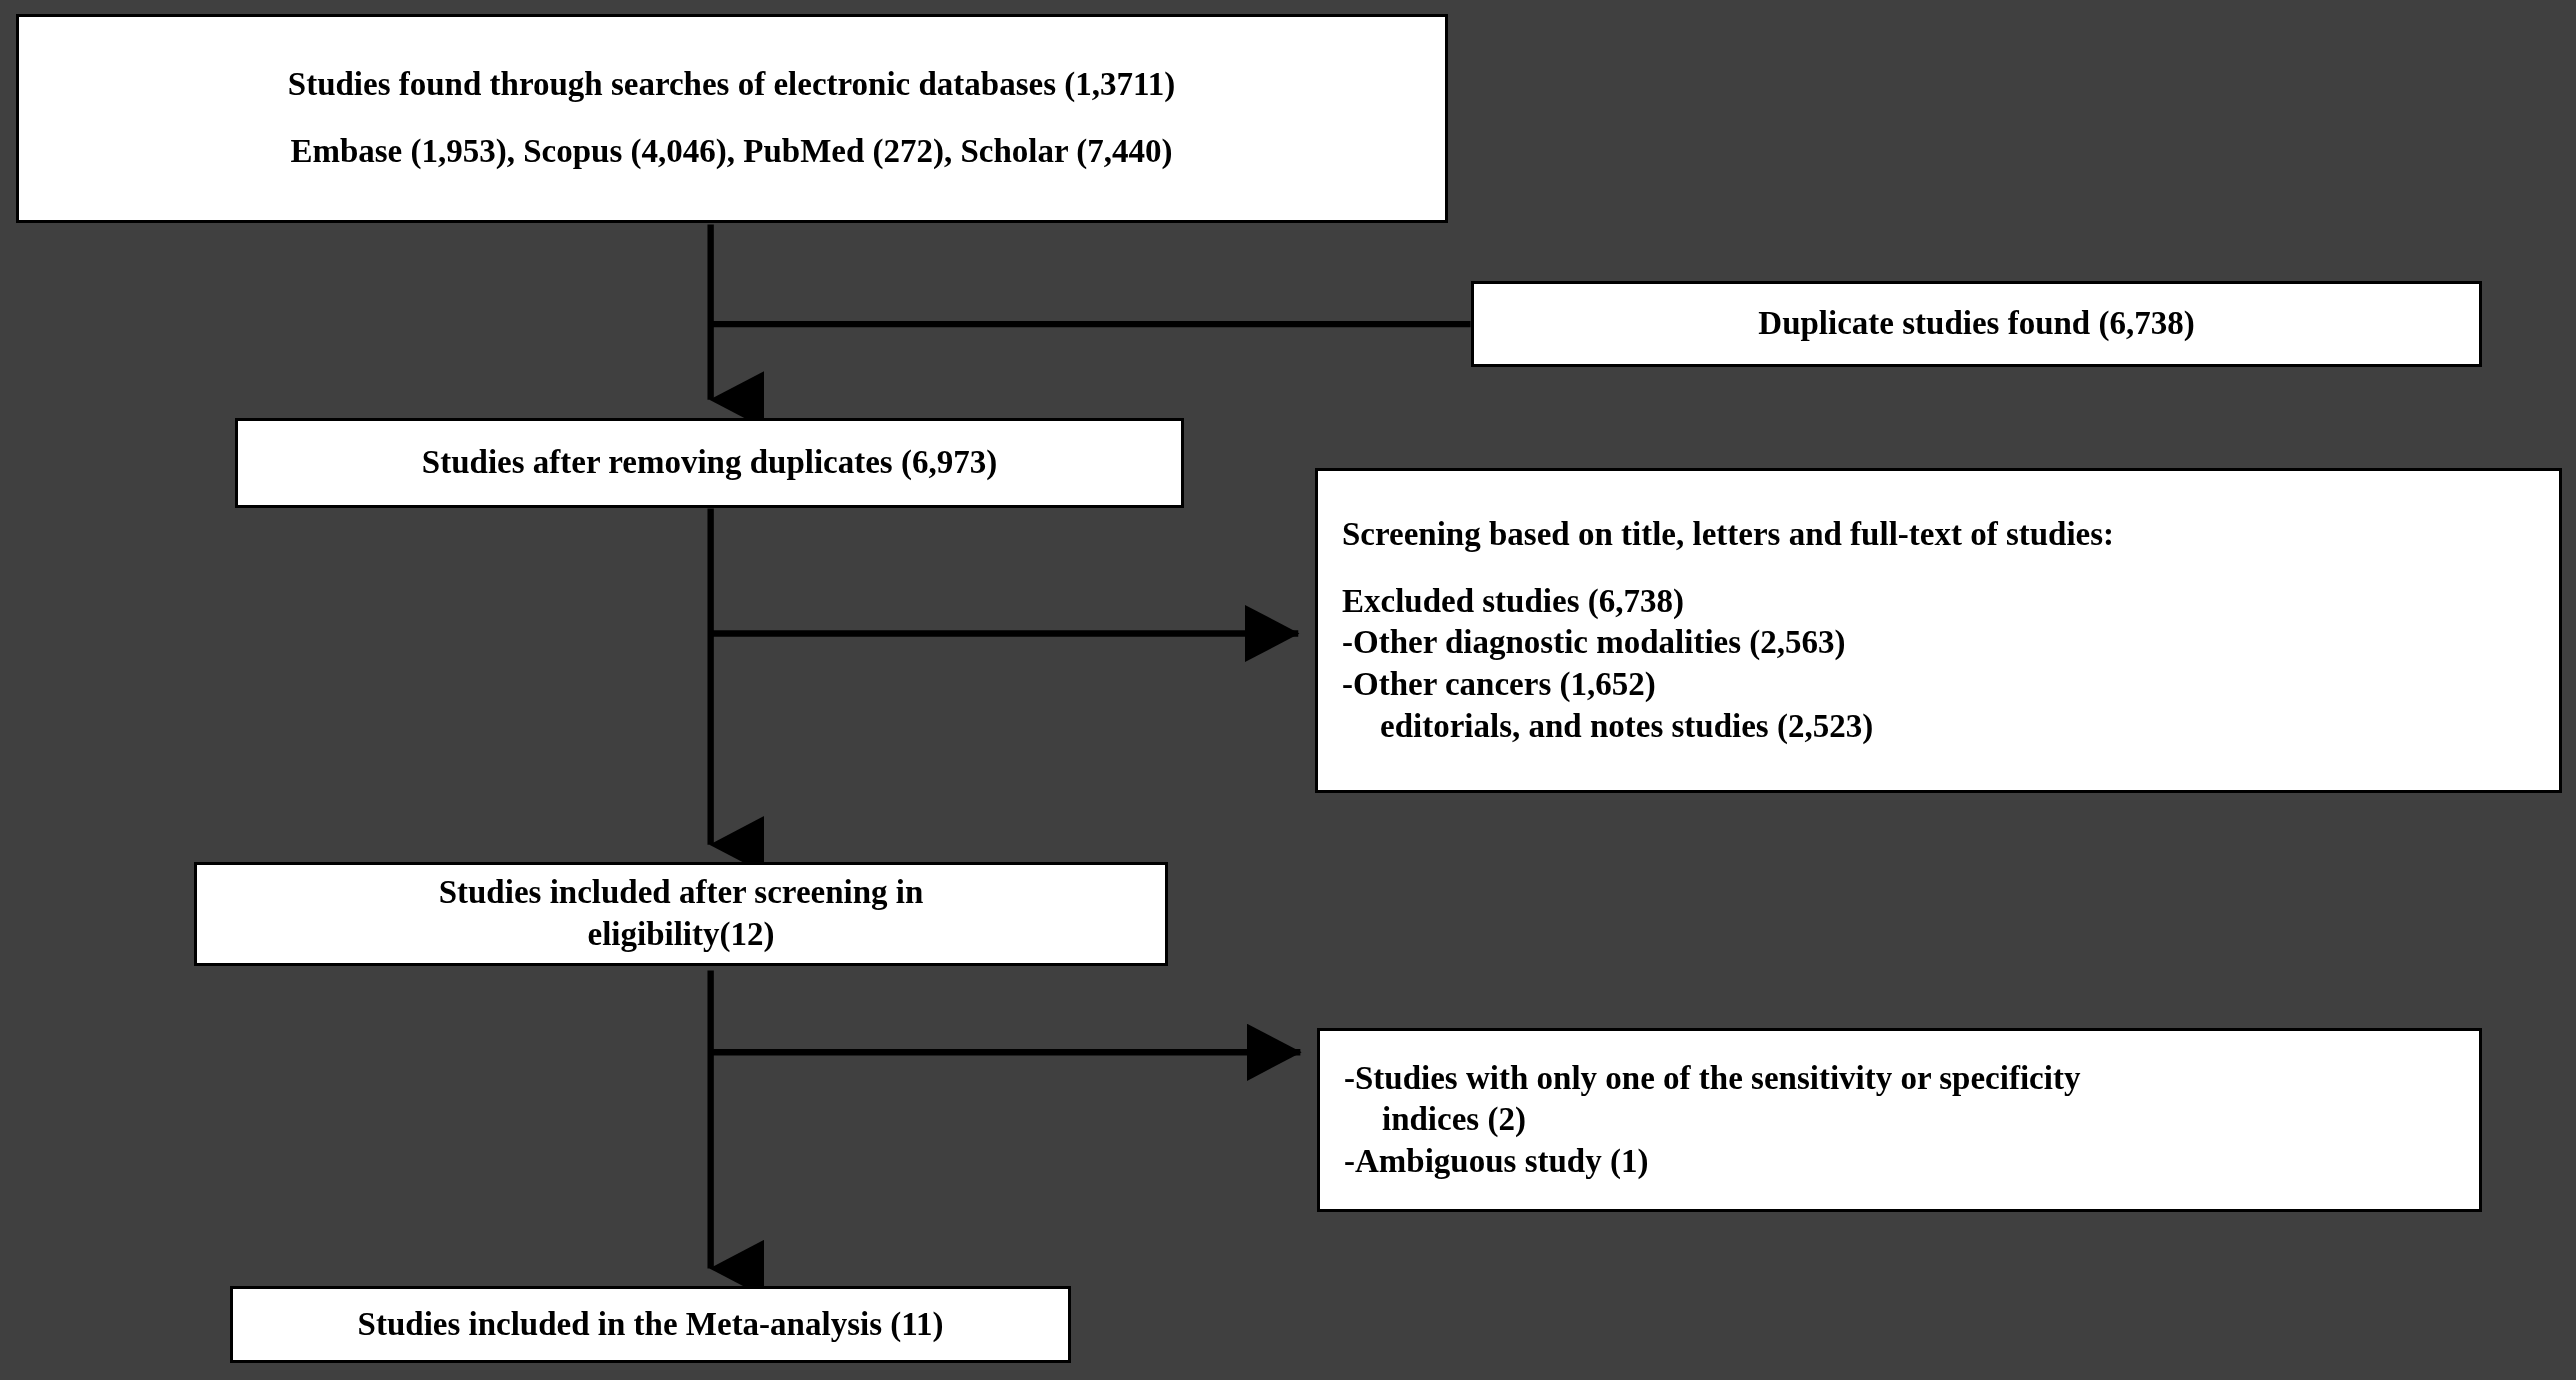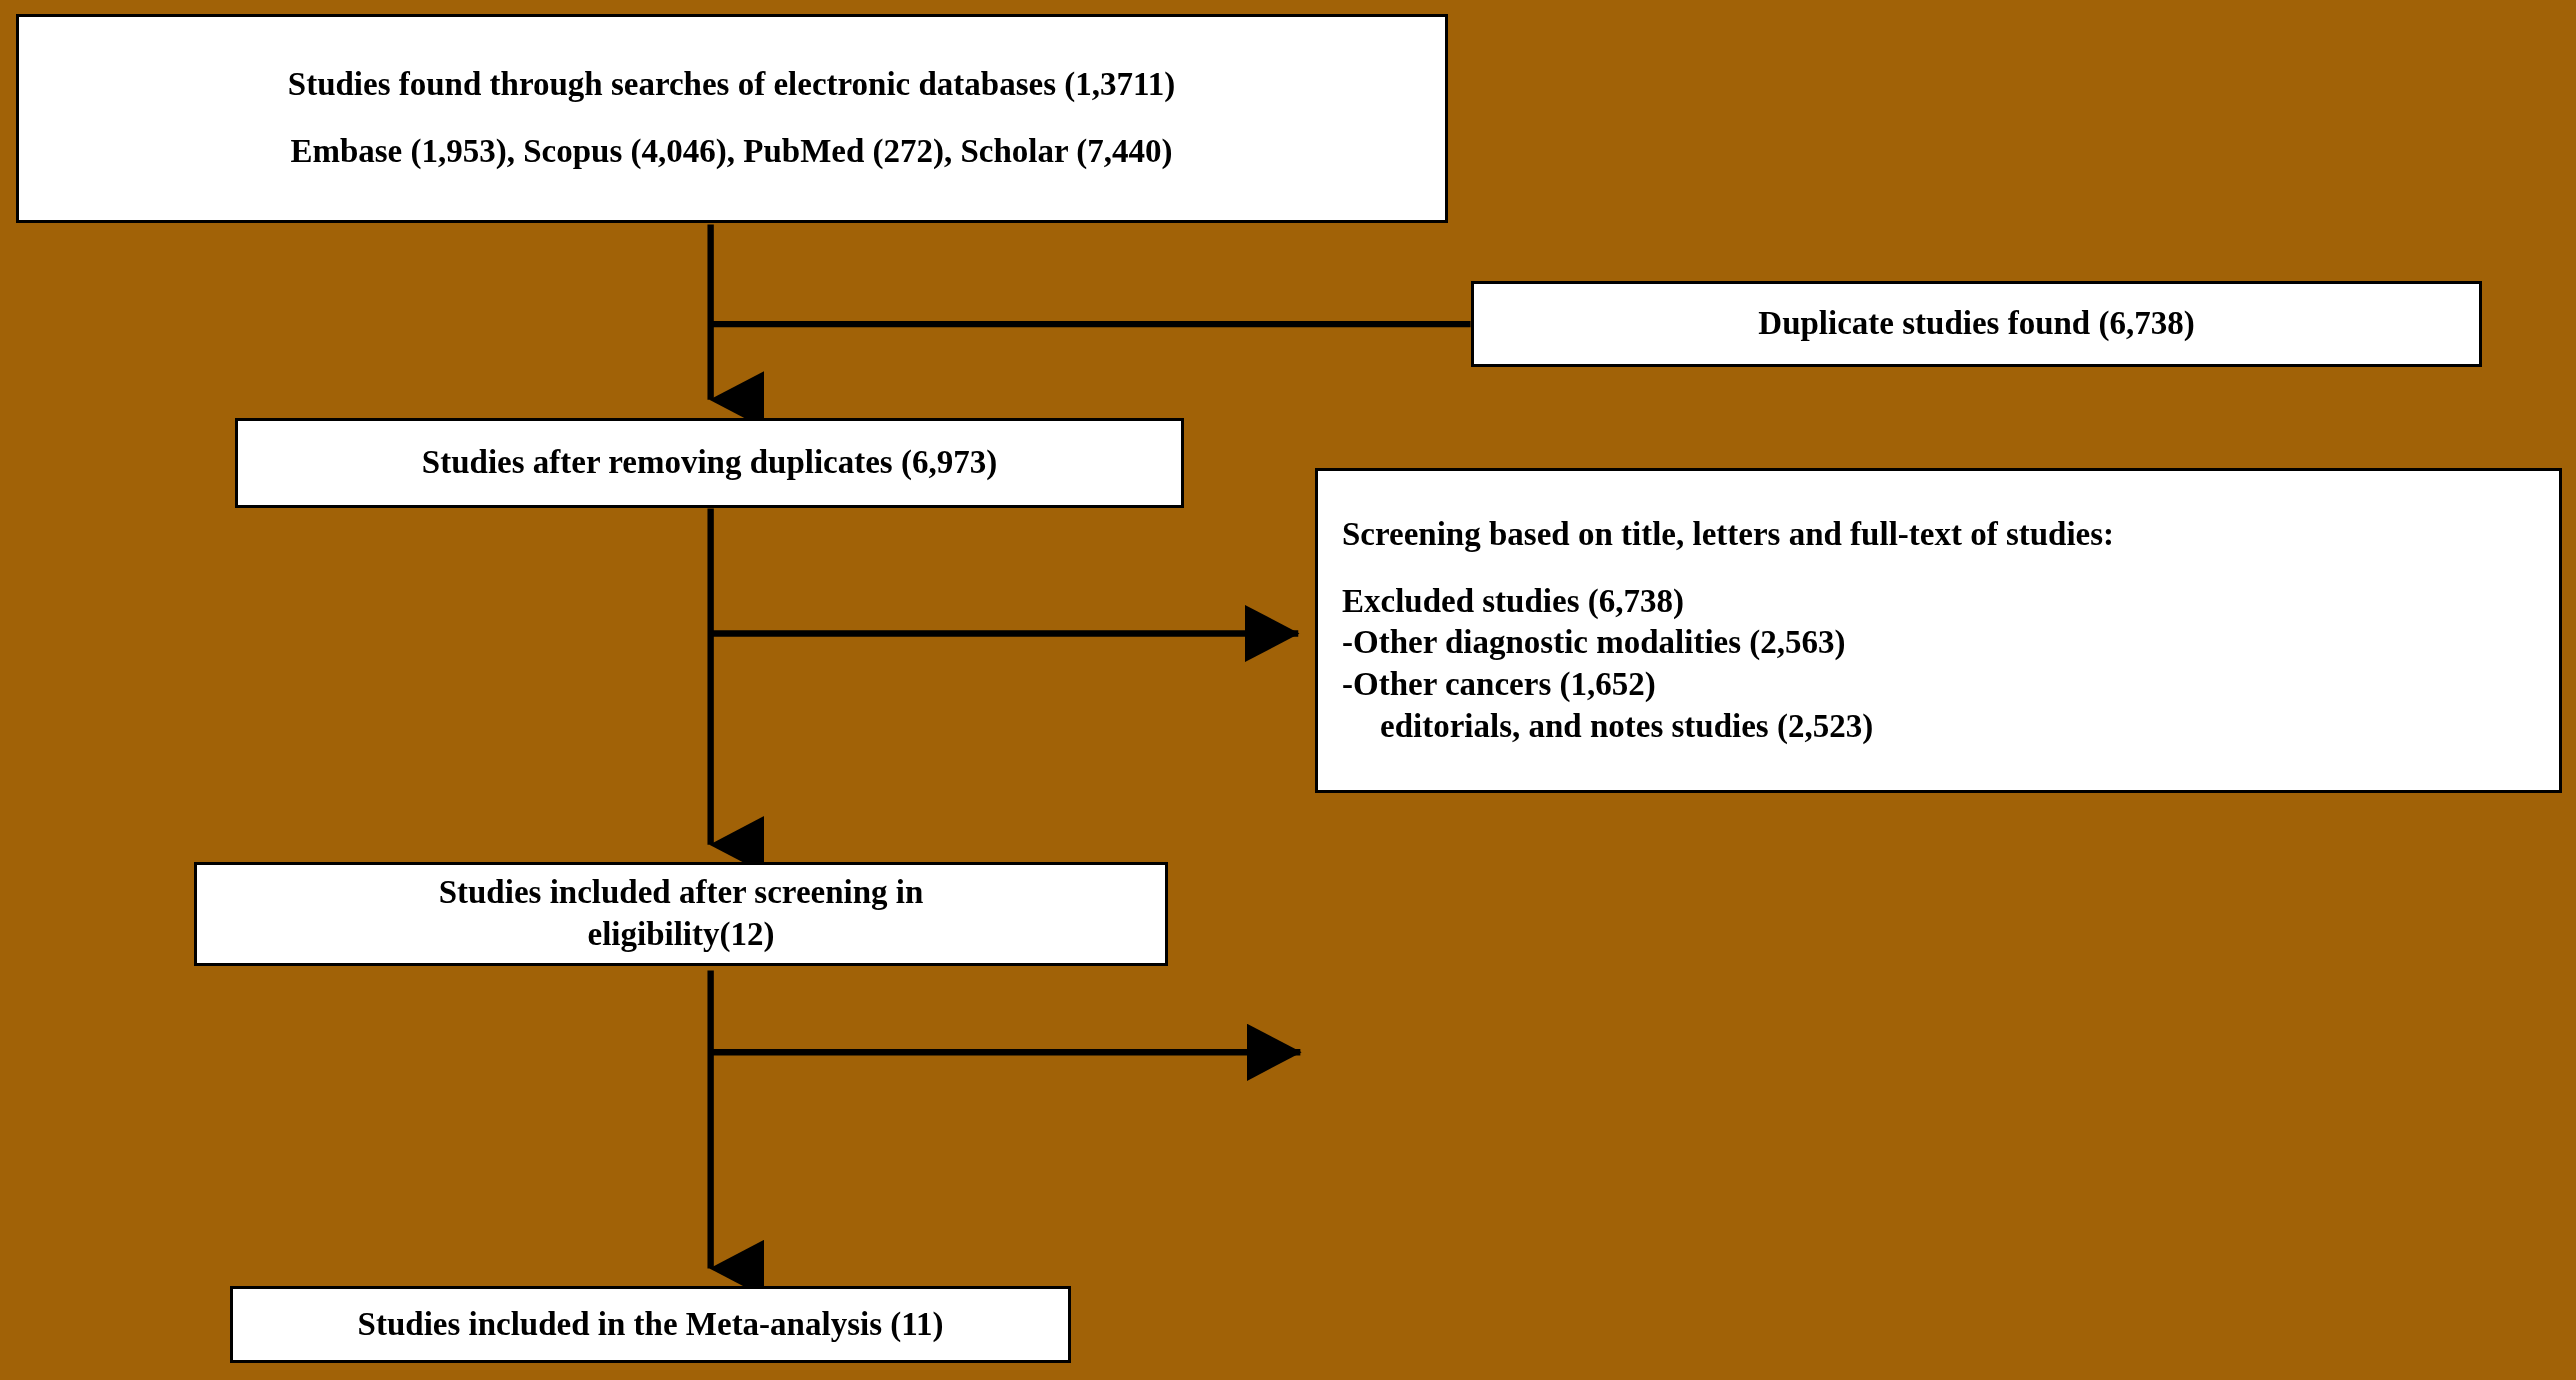--- a/index.html
+++ b/index.html
@@ -10,21 +10,21 @@
   body {
     width: 2576px;
     height: 1380px;
     font-family: "Liberation Serif", "DejaVu Serif", serif;
     overflow: hidden;
   }
   #diagram-root {
     position: relative;
     width: 2576px;
     height: 1380px;
-    background: #a16207;
+    background: #404040;
   }
   svg.flow-canvas {
     position: absolute;
     left: 0;
     top: 0;
     width: 2576px;
     height: 1380px;
   }
   .box {
     position: absolute;
@@ -107,19 +107,24 @@
     <div class="box-line left-text">-Other diagnostic modalities (2,563)</div>
     <div class="box-line left-text">-Other cancers (1,652)</div>
     <div class="box-line left-text indent-2">editorials, and notes studies (2,523)</div>
   </div>
 
   <div class="box center" id="box-eligibility">
     <div class="box-line">Studies included after screening in</div>
     <div class="box-line">eligibility(12)</div>
   </div>
 
+  <div class="box" id="box-exclusions">
+    <div class="box-line left-text">-Studies with only one of the sensitivity or specificity</div>
+    <div class="box-line left-text indent-2">indices (2)</div>
+    <div class="box-line left-text">-Ambiguous study (1)</div>
+  </div>
 
   <div class="box center" id="box-final">
     <div class="box-line">Studies included in the Meta-analysis (11)</div>
   </div>
 
 </div>
 
 
 </body></html>

